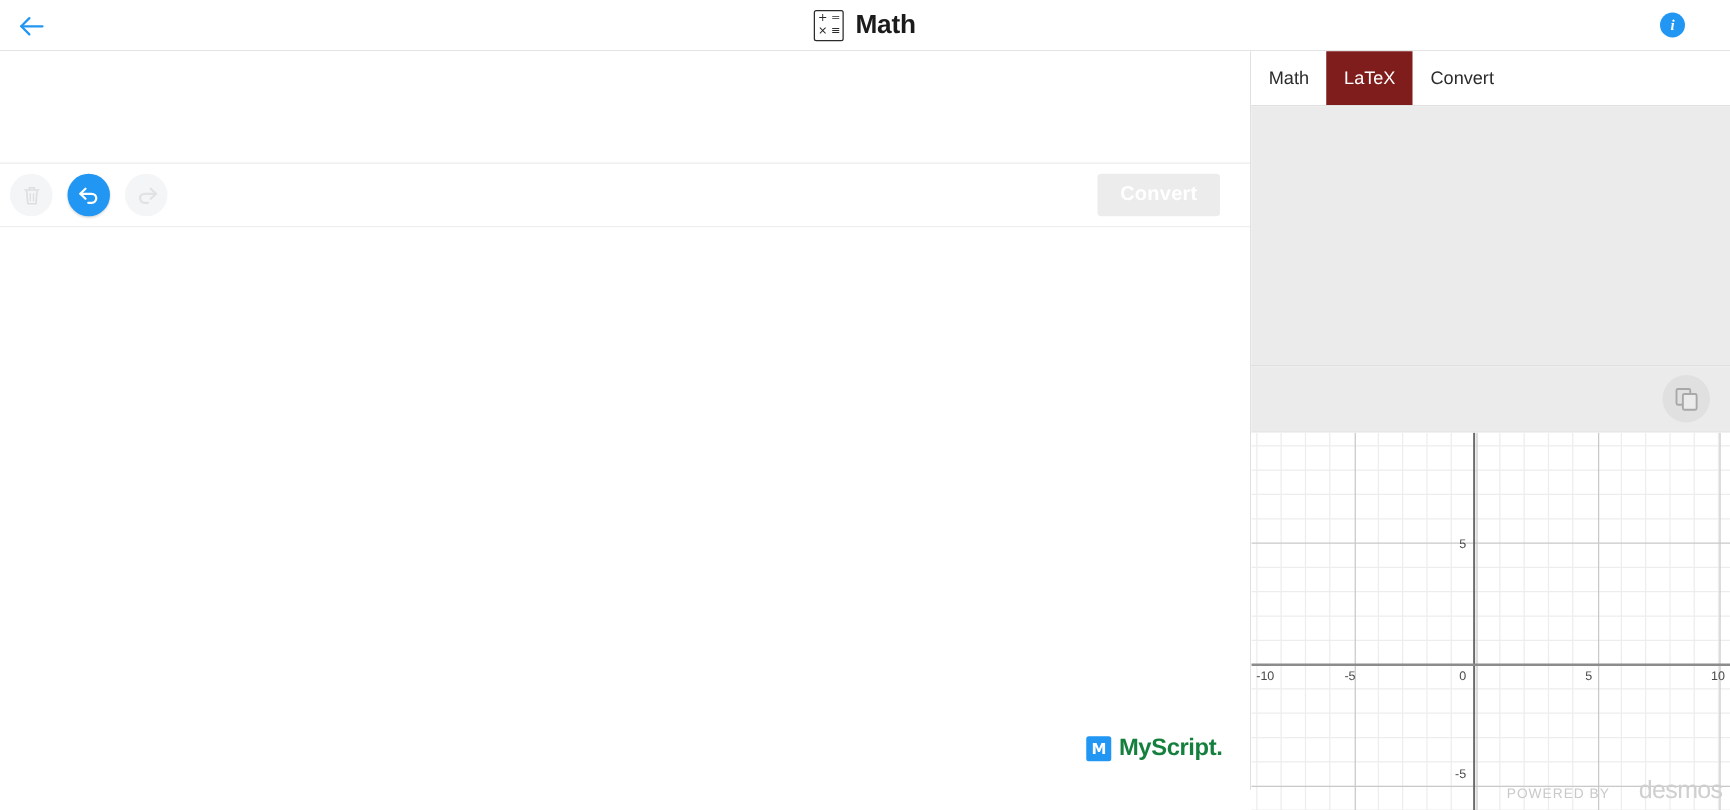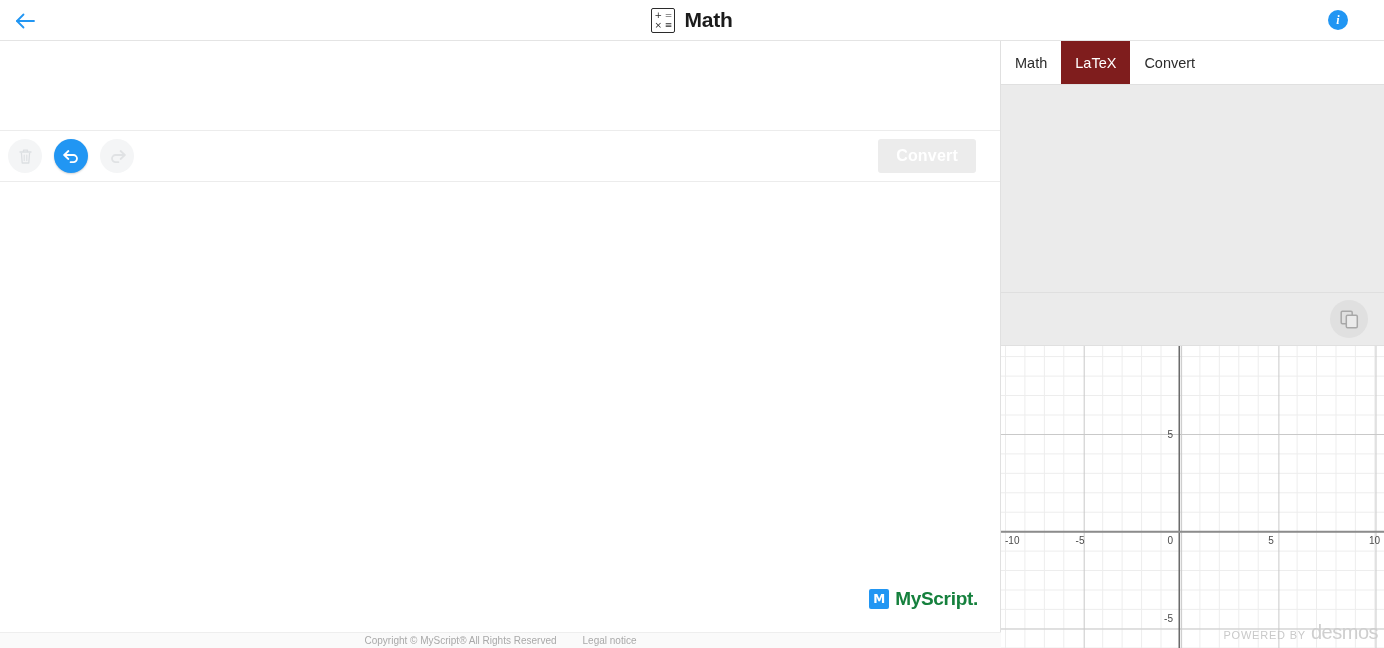--- a/index.html
+++ b/index.html
@@ -121,21 +121,21 @@
   .graph {
     position:absolute; left:0; top:304px; width:383px; height:303px;
     background:#ffffff; overflow:hidden; border-top:1px solid #e0e0e0;
   }
   .graph svg { display:block; }
   .tick-label {
     font-family:"Liberation Sans", sans-serif; font-size:10px; fill:#4a4a4a;
   }
   .desmos-credit {
     position:absolute; right:6px; bottom:4px;
-    display:flex; align-items:baseline; gap:5px; pointer-events:none;
+    display:flex; align-items:baseline; gap:23px; pointer-events:none;
   }
   .desmos-credit .pb { font-size:11px; color:#c9c9c9; letter-spacing:.8px; }
   .desmos-credit .dm { font-size:20px; color:#cfcfcf; letter-spacing:-0.5px; font-weight:normal; }
 
   
   .footer {
     position:absolute; left:0; top:632px; width:1001px; height:16px;
     background:#fafafa; border-top:1px solid #eeeeee;
     display:flex; align-items:center; justify-content:center; gap:26px;
   }
@@ -270,18 +270,14 @@
         </g>
       </svg>
 
       <div class="desmos-credit">
         <span class="pb">POWERED BY</span>
         <span class="dm">desmos</span>
       </div>
     </div>
   </div>
 
-  <div class="footer">
-    <span>Copyright © MyScript® All Rights Reserved</span>
-    <a>Legal notice</a>
-  </div>
 
 </div>
 
 </body></html>

